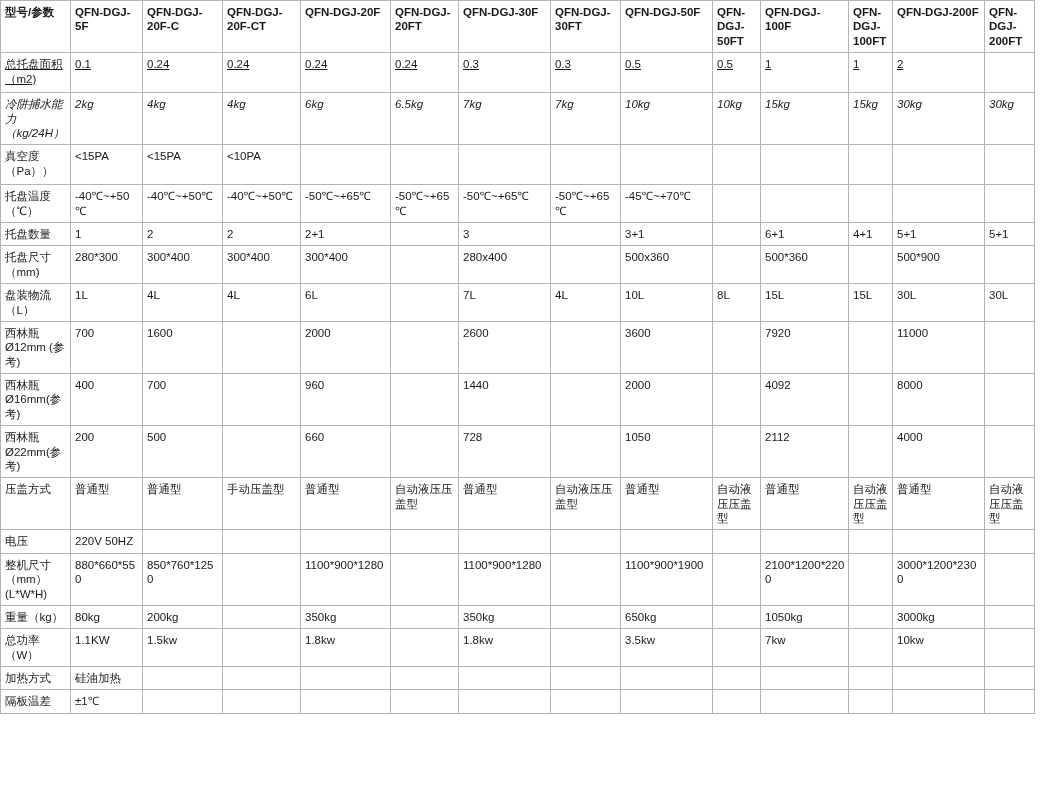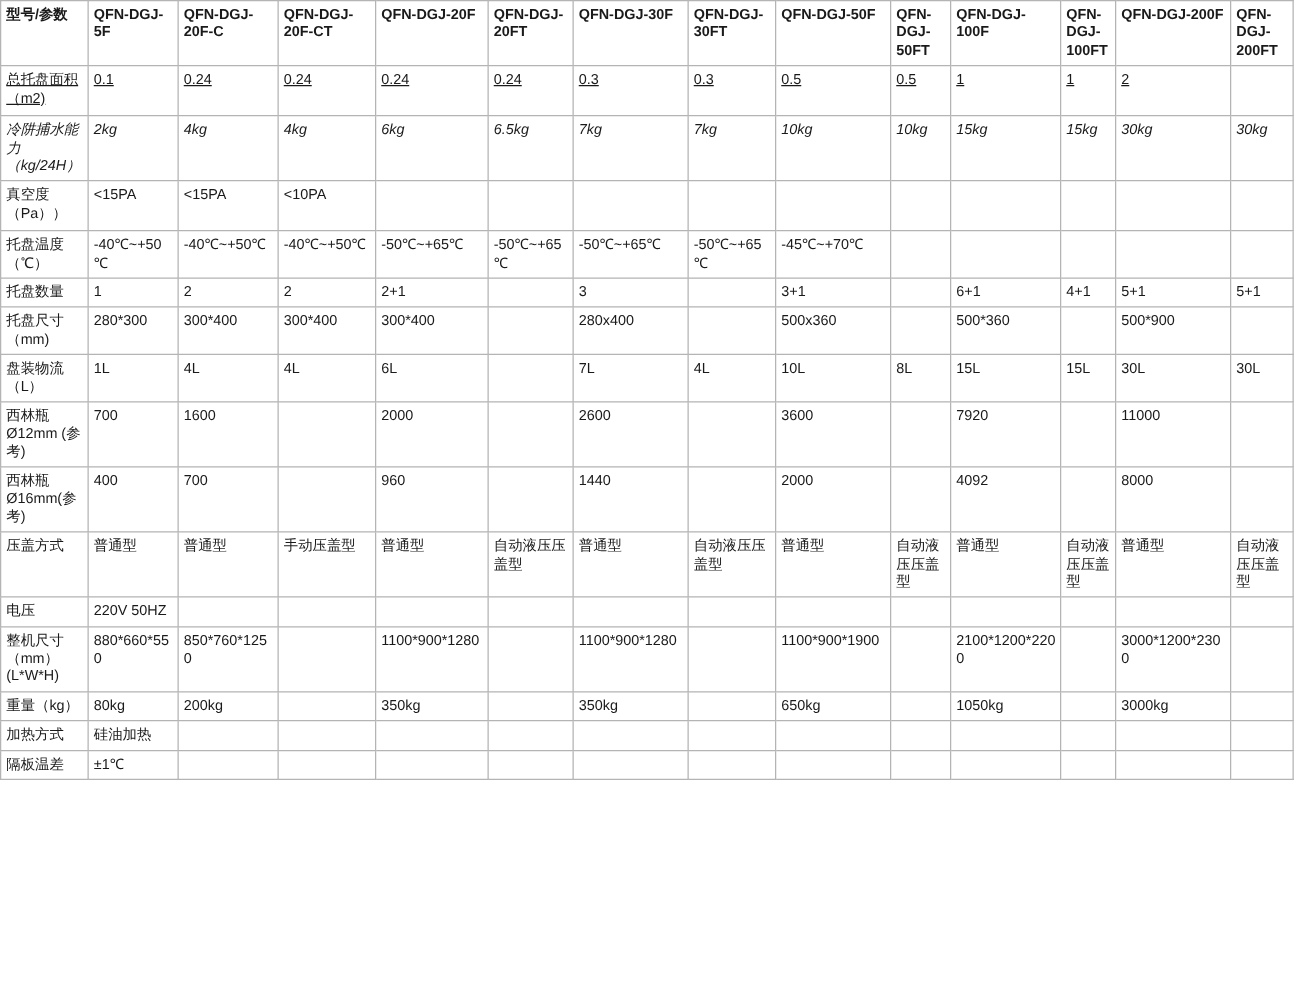--- a/index.html
+++ b/index.html
@@ -258,20 +258,36 @@
       <td>1440</td>
       <td></td>
       <td>2000</td>
       <td></td>
       <td>4092</td>
       <td></td>
       <td>8000</td>
       <td></td>
     </tr>
 
+    <tr class="r-v22">
+      <th class="rowhead">西林瓶Ø22mm(参考)</th>
+      <td>200</td>
+      <td>500</td>
+      <td></td>
+      <td>660</td>
+      <td></td>
+      <td>728</td>
+      <td></td>
+      <td>1050</td>
+      <td></td>
+      <td>2112</td>
+      <td></td>
+      <td>4000</td>
+      <td></td>
+    </tr>
 
     <tr class="r-lid">
       <th class="rowhead">压盖方式</th>
       <td>普通型</td>
       <td>普通型</td>
       <td>手动压盖型</td>
       <td>普通型</td>
       <td>自动液压压盖型</td>
       <td>普通型</td>
       <td>自动液压压盖型</td>
@@ -327,20 +343,36 @@
       <td>350kg</td>
       <td></td>
       <td>650kg</td>
       <td></td>
       <td>1050kg</td>
       <td></td>
       <td>3000kg</td>
       <td></td>
     </tr>
 
+    <tr class="r-pw">
+      <th class="rowhead">总功率（W）</th>
+      <td>1.1KW</td>
+      <td>1.5kw</td>
+      <td></td>
+      <td>1.8kw</td>
+      <td></td>
+      <td>1.8kw</td>
+      <td></td>
+      <td>3.5kw</td>
+      <td></td>
+      <td>7kw</td>
+      <td></td>
+      <td>10kw</td>
+      <td></td>
+    </tr>
 
     <tr class="r-heat">
       <th class="rowhead">加热方式</th>
       <td>硅油加热</td>
       <td></td>
       <td></td>
       <td></td>
       <td></td>
       <td></td>
       <td></td>

